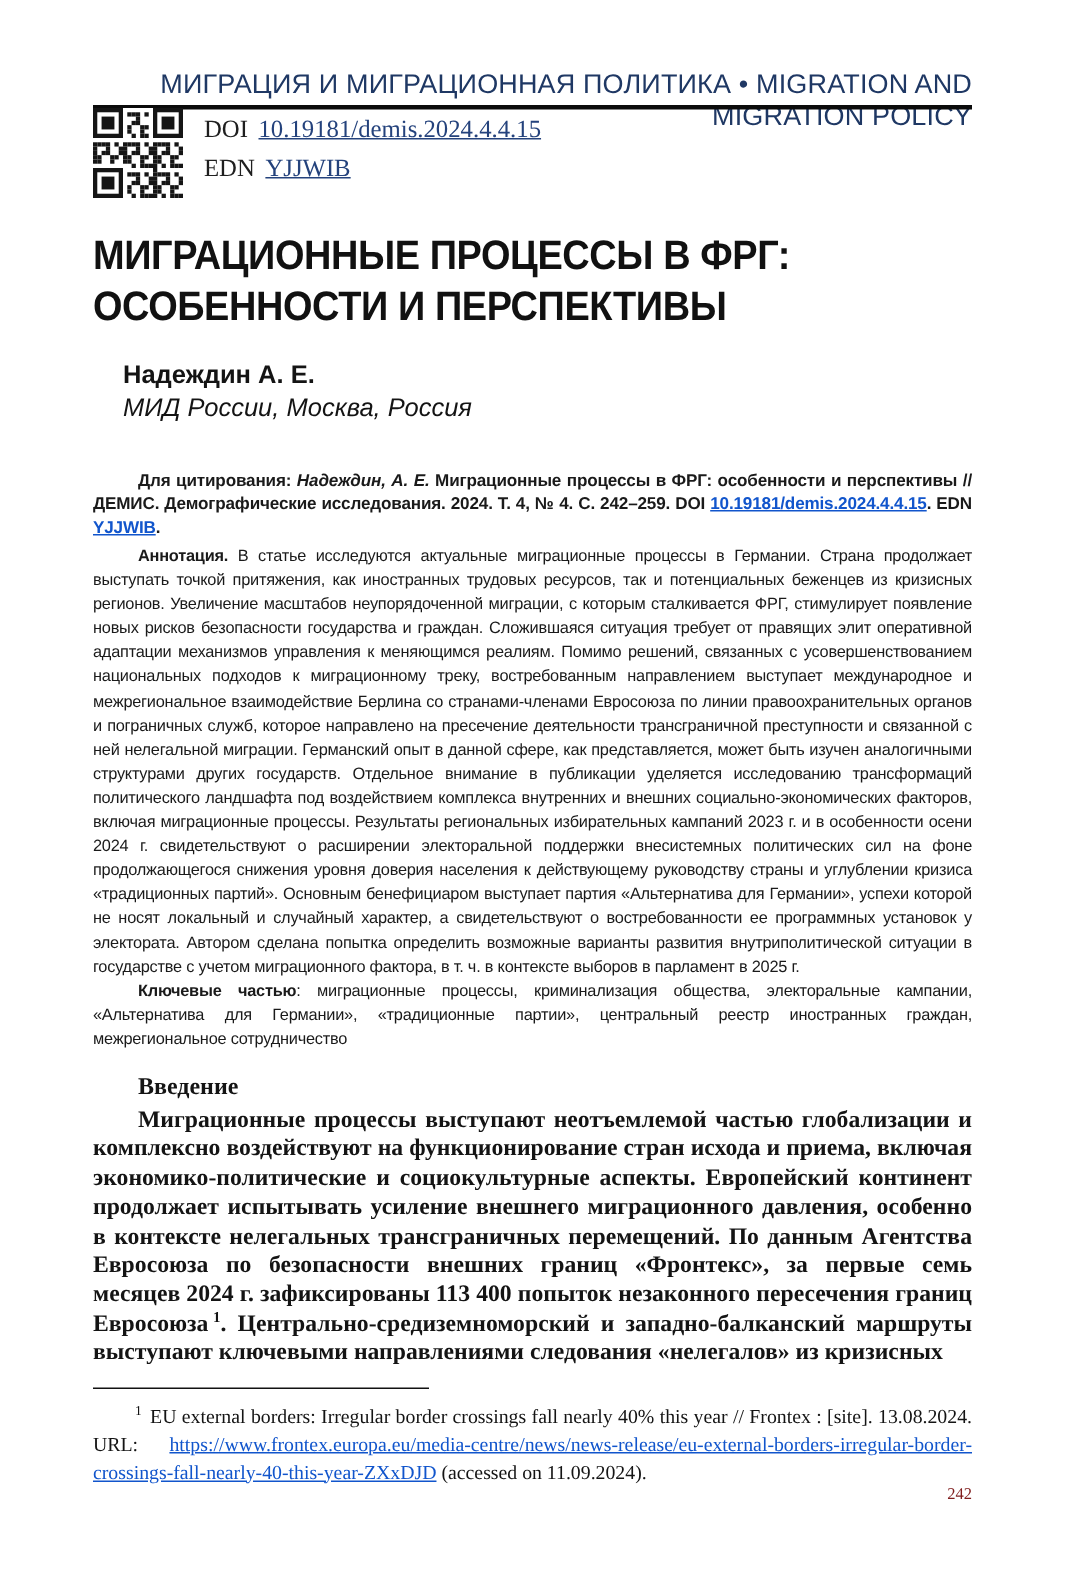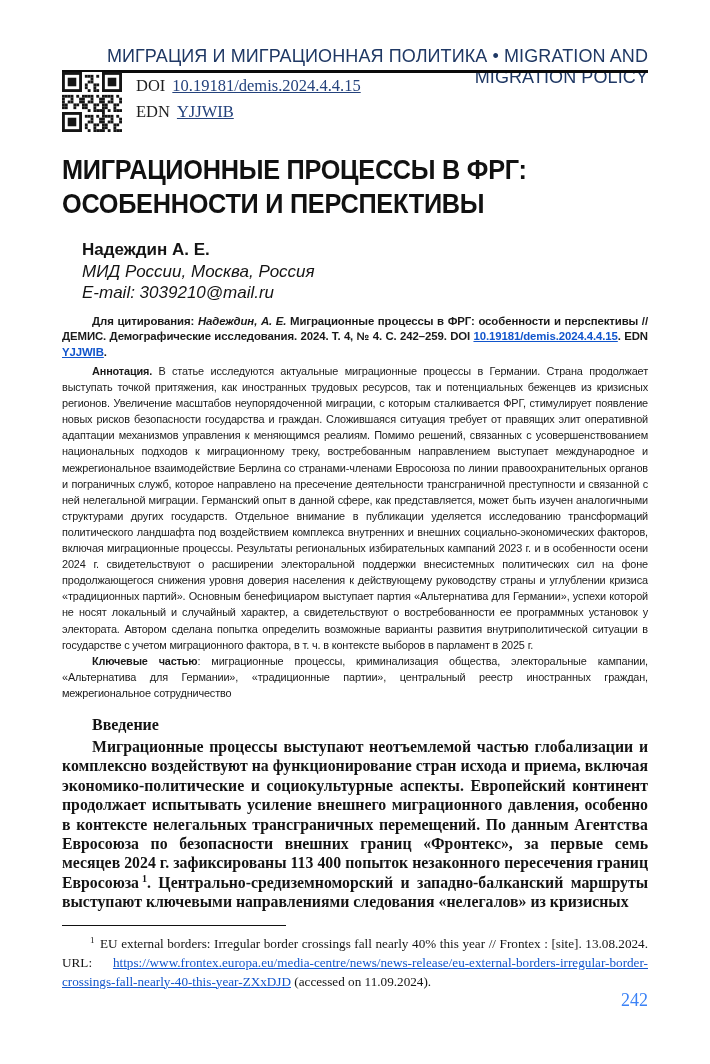--- a/index.html
+++ b/index.html
@@ -78,21 +78,21 @@
     position:absolute;top:931px;left:62px;width:586px;margin:0;
     font-family:"Liberation Serif", serif;
     font-size:13.2px;line-height:18.6px;
     text-align:justify;text-indent:28px;color:#141414;
     word-break:break-word;
   }
   .footnote sup{font-size:9px;margin-right:2px;}
   .page-number{
     position:absolute;top:990px;right:62px;
     font-family:"Liberation Serif", serif;
-    font-size:18px;color:#3b82f6;
+    font-size:11px;color:#7f1d1d;
   }
 </style>
 </head>
 <body>
 
 <div class="page">
 
   <div class="journal-header">МИГРАЦИЯ И МИГРАЦИОННАЯ ПОЛИТИКА • MIGRATION AND MIGRATION POLICY</div>
 
   <div class="header-rule"></div>
@@ -238,21 +238,20 @@
       <div class="meta-line"><span class="meta-label">DOI</span><a class="meta-link">10.19181/demis.2024.4.4.15</a></div>
       <div class="meta-line"><span class="meta-label">EDN</span><a class="meta-link">YJJWIB</a></div>
     </div>
   </div>
 
   <h1 class="title"><span>МИГРАЦИОННЫЕ ПРОЦЕССЫ В ФРГ:</span><br><span>ОСОБЕННОСТИ И ПЕРСПЕКТИВЫ</span></h1>
 
   <div class="author-block">
     <div class="author">Надеждин А. Е.</div>
     <div class="affiliation">МИД России, Москва, Россия</div>
-    <div class="email">E-mail: 3039210@mail.ru</div>
   </div>
 
   <p class="citation"><span>Для цитирования: </span><i>Надеждин, А. Е.</i><span> Миграционные процессы в ФРГ: особенности и перспективы // ДЕМИС. Демографические исследования. 2024. Т. 4, № 4. С. 242–259. DOI </span><a class="link">10.19181/demis.2024.4.4.15</a><span>. EDN </span><a class="link">YJJWIB</a><span>.</span></p>
 
   <div class="abstract-block">
     <p class="abstract"><b>Аннотация.</b><span> В статье исследуются актуальные миграционные процессы в Германии. Страна продолжает выступать точкой притяжения, как иностранных трудовых ресурсов, так и потенциальных беженцев из кризисных регионов. Увеличение масштабов неупорядоченной миграции, с которым сталкивается ФРГ, стимулирует появление новых рисков безопасности государства и граждан. Сложившаяся ситуация требует от правящих элит оперативной адаптации механизмов управления к меняющимся реалиям. Помимо решений, связанных с усовершенствованием национальных подходов к миграционному треку, востребованным направлением выступает международное и межрегиональное взаимодействие Берлина со странами-членами Евросоюза по линии правоохранительных органов и пограничных служб, которое направлено на пресечение деятельности трансграничной преступности и связанной с ней нелегальной миграции. Германский опыт в данной сфере, как представляется, может быть изучен аналогичными структурами других государств. Отдельное внимание в публикации уделяется исследованию трансформаций политического ландшафта под воздействием комплекса внутренних и внешних социально-экономических факторов, включая миграционные процессы. Результаты региональных избирательных кампаний 2023 г. и в особенности осени 2024 г. свидетельствуют о расширении электоральной поддержки внесистемных политических сил на фоне продолжающегося снижения уровня доверия населения к действующему руководству страны и углублении кризиса «традиционных партий». Основным бенефициаром выступает партия «Альтернатива для Германии», успехи которой не носят локальный и случайный характер, а свидетельствуют о востребованности ее программных установок у электората. Автором сделана попытка определить возможные варианты развития внутриполитической ситуации в государстве с учетом миграционного фактора, в т. ч. в контексте выборов в парламент в 2025 г.</span></p>
     <p class="abstract"><b>Ключевые частью</b><span>: миграционные процессы, криминализация общества, электоральные кампании, «Альтернатива для Германии», «традиционные партии», центральный реестр иностранных граждан, межрегиональное сотрудничество</span></p>
   </div>
 
   <div class="body-block">

